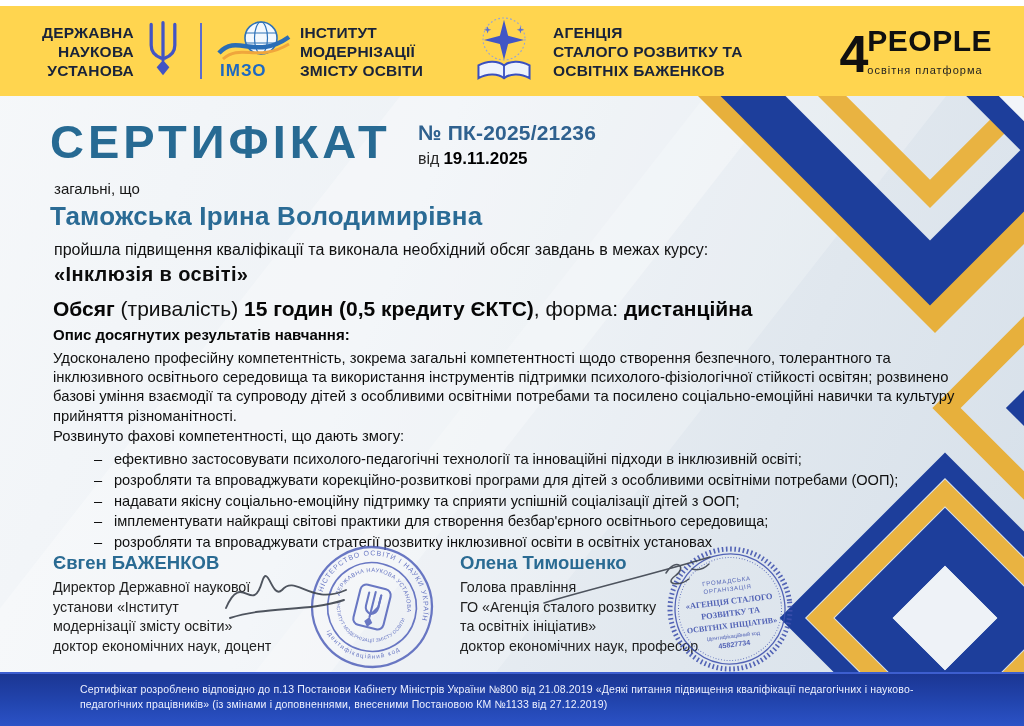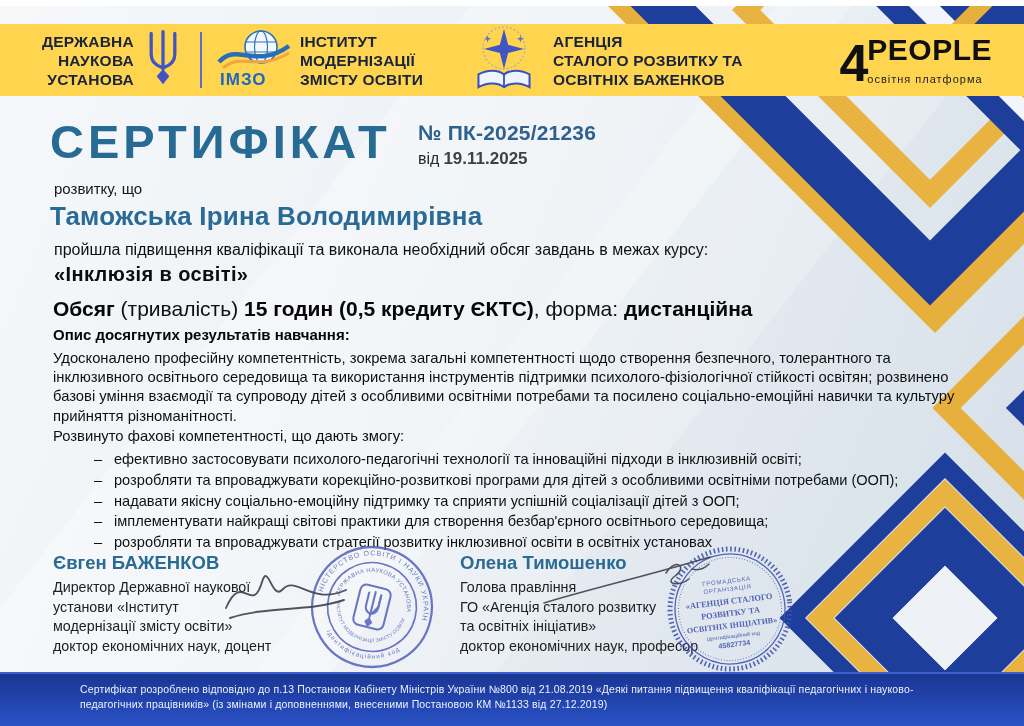--- a/index.html
+++ b/index.html
@@ -9,41 +9,41 @@
   .bg-grad{position:absolute;inset:0;z-index:0;
     background:linear-gradient(112deg,#f6f8fa 0%,#eef2f6 38%,#e0e7ee 72%,#d5dfe9 100%);}
   .stripe{position:absolute;z-index:1;}
   .stripe.s1{left:250px;top:-260px;width:300px;height:1200px;transform:rotate(38deg);background:rgba(255,255,255,.30);}
   .stripe.s2{left:540px;top:-260px;width:190px;height:1200px;transform:rotate(38deg);background:rgba(255,255,255,.22);}
   
   .deco{position:absolute;inset:0;z-index:2;pointer-events:none;}
   .rs{position:absolute;transform:rotate(45deg);box-sizing:content-box;}
   
   .top-strip{position:absolute;left:0;top:0;width:100%;height:6px;background:#fff;z-index:8;}
-  .band{position:absolute;left:0;top:24px;width:100%;height:72px;background:#FFD54F;z-index:8;}
+  .band{position:absolute;left:0;top:6px;width:100%;height:90px;background:#FFD54F;z-index:8;}
   .band-inner{display:flex;align-items:center;height:100%;padding:0 26px 0 30px;}
   .hdr-lines{font-weight:bold;font-size:15.5px;line-height:19px;color:#19233a;letter-spacing:.2px;}
   .hdr-lines span{display:block;}
   .org1{display:flex;align-items:center;gap:9px;margin-left:12px;}
   .org1 .hdr-lines{text-align:right;}
   .vdivider{width:2px;height:56px;background:#5b6cce;margin:0 15px 0 17px;}
   .imzo{display:flex;align-items:center;gap:9px;}
   .agency{display:flex;align-items:center;gap:18px;margin-left:50px;}
   .p4{display:flex;align-items:flex-end;margin-left:auto;margin-right:6px;color:#101010;}
   .p4-digit{font-size:52px;font-weight:900;line-height:.82;letter-spacing:-1px;}
   .p4-right{display:flex;flex-direction:column;align-items:flex-start;}
   .p4-name{font-size:30px;font-weight:800;line-height:.9;letter-spacing:.5px;}
   .p4-tag{font-size:11px;letter-spacing:1px;color:#222;margin-top:10px;}
   
   .content{position:absolute;inset:0;z-index:5;}
   .title{position:absolute;left:50px;top:114px;font-size:47px;font-weight:bold;letter-spacing:4px;color:#276a93;}
   .cnum{position:absolute;left:418px;top:121px;}
   .cnum-no{font-size:21px;font-weight:bold;color:#2f618f;letter-spacing:.2px;}
   .cnum-date{margin-top:4px;font-size:16px;color:#2a2a2a;}
-  .cnum-date b{font-size:17px;color:#404040;}
+  .cnum-date b{font-size:17px;color:#000000;}
   .certifies{position:absolute;left:54px;top:180px;font-size:15px;color:#161616;}
   .recipient{position:absolute;left:50px;top:201px;font-size:26px;font-weight:bold;color:#2a6b95;letter-spacing:.2px;}
   .completion{position:absolute;left:54px;top:241px;font-size:16px;color:#101010;}
   .course{position:absolute;left:54px;top:263px;font-size:20px;font-weight:bold;color:#0c0c0c;letter-spacing:.4px;text-align:right;}
   .volume{position:absolute;left:53px;top:297px;font-size:21px;color:#101010;}
   .volume b{color:#060606;}
   .outcomes-h{position:absolute;left:53px;top:326px;font-size:15px;font-weight:bold;color:#060606;}
   .body-block{position:absolute;left:53px;top:349px;width:906px;font-size:14.8px;line-height:19.2px;color:#101010;}
   .body-block p{margin:0;}
   .body-block .intro{margin-top:1px;}
@@ -173,21 +173,21 @@
 
     <h1 class="title" style="margin:0;">СЕРТИФІКАТ</h1>
 
     <div class="cnum">
       <div class="cnum-no">№ ПК-2025/21236</div>
       <div class="cnum-date">
         <span style="margin-right:4px;">від</span><b>19.11.2025</b>
       </div>
     </div>
 
-    <div class="certifies">розвитку, що</div>
+    <div class="certifies">загальні, що</div>
     <div class="recipient">Таможська Ірина Володимирівна</div>
     <div class="completion">пройшла підвищення кваліфікації та виконала необхідний обсяг завдань в межах курсу:</div>
     <div class="course">«Інклюзія в освіті»</div>
 
     <div class="volume">
       <b>Обсяг</b><span> (тривалість) </span><b>15 годин (0,5 кредиту ЄКТС)</b><span>, форма: </span><b>дистанційна</b>
     </div>
 
     <div class="outcomes-h">Опис досягнутих результатів навчання:</div>
 

